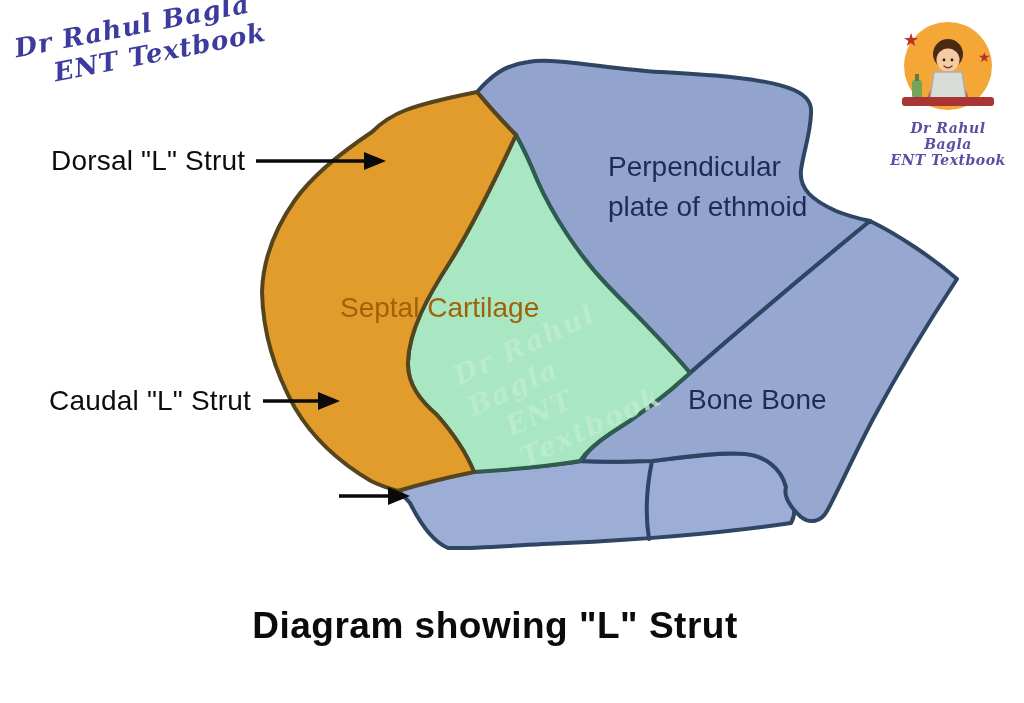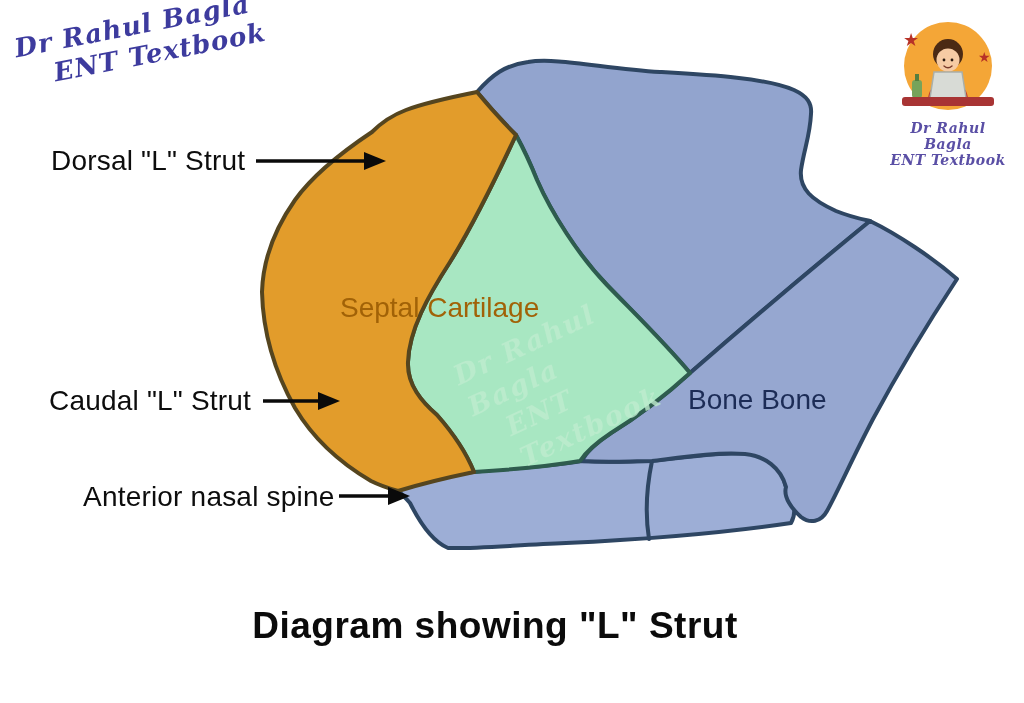--- a/index.html
+++ b/index.html
@@ -135,26 +135,29 @@
         <polygon points="388,487 410,496 388,505" stroke="none"></polygon>
       </g>
     </g>
   </svg>
 
   <div class="wm-center">
     <div class="l1">Dr Rahul Bagla</div>
     <div class="l2">ENT Textbook</div>
   </div>
 
+  <div class="region-label perp">
+    <div>Perpendicular</div>
+    <div>plate of ethmoid</div>
+  </div>
   <div class="region-label septal">Septal Cartilage</div>
   <div class="region-label vomer">Bone Bone</div>
 
   <div class="callout dorsal">Dorsal "L" Strut</div>
   <div class="callout caudal">Caudal "L" Strut</div>
-  <div class="callout anterior">Anterior nasal spine</div>
 
   <div class="logo">
     <svg width="116" height="96" viewBox="0 0 116 96" aria-hidden="true">
       <circle cx="58" cy="48" r="44" fill="#F4A637"></circle>
       <text x="13" y="28" font-size="18" fill="#B73227">★</text>
       <text x="88" y="44" font-size="14" fill="#B73227">★</text>
       <rect x="22" y="62" width="10" height="18" rx="3" fill="#76A35A"></rect>
       <rect x="25" y="56" width="4" height="7" fill="#557E3F"></rect>
       <circle cx="58" cy="36" r="15" fill="#4B2A14"></circle>
       <circle cx="58" cy="42" r="11.5" fill="#F6CBA4"></circle>

